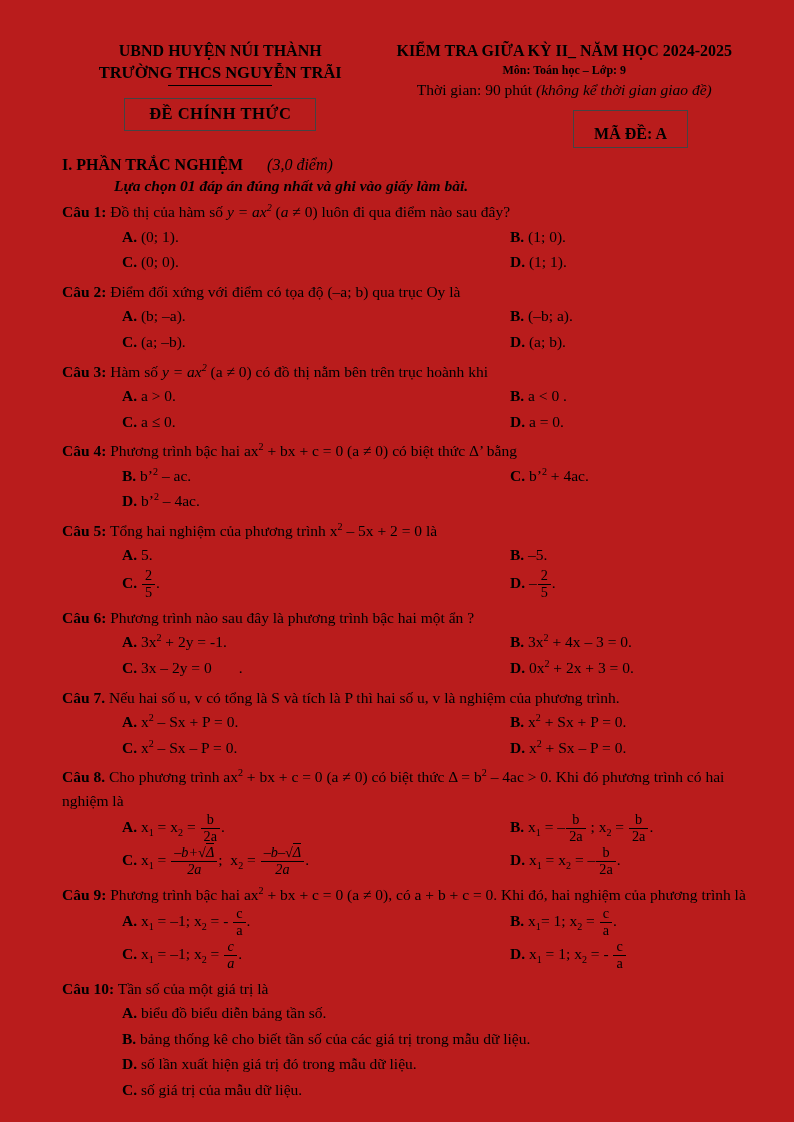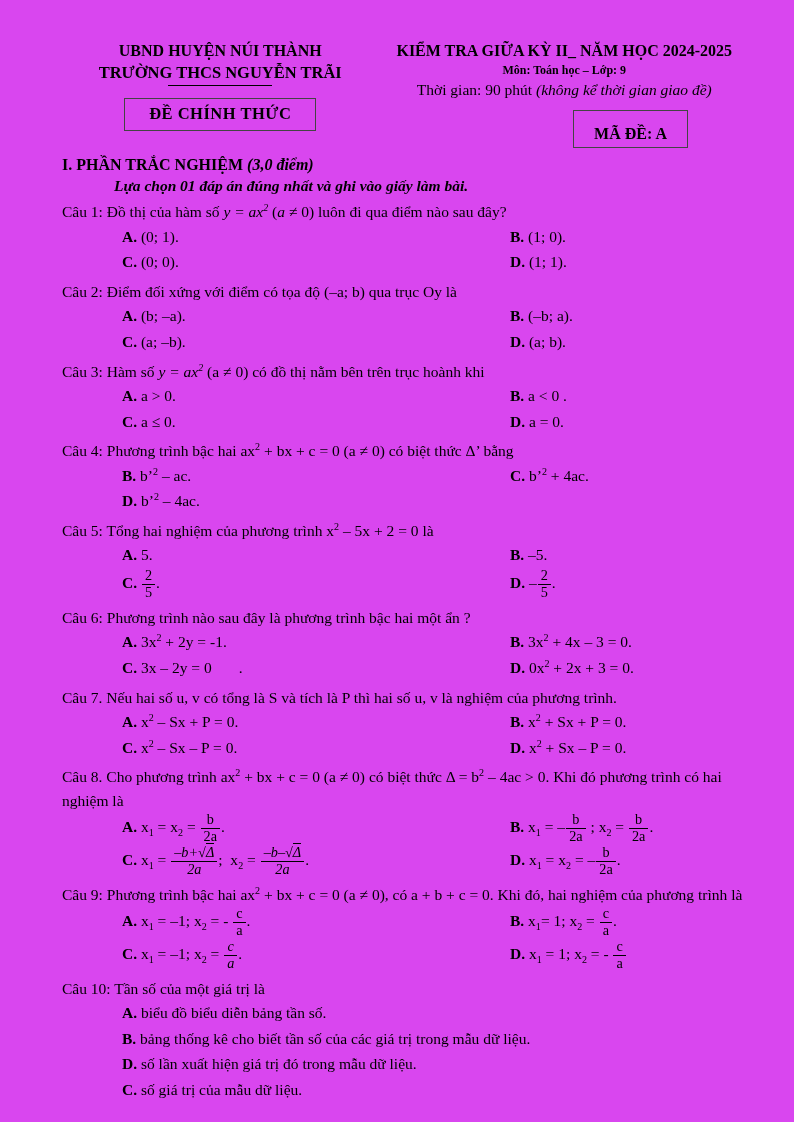--- a/index.html
+++ b/index.html
@@ -1,43 +1,43 @@
 <!DOCTYPE html>
 <html><head>
 <meta charset="utf-8">
 <style>
   html,body{margin:0;padding:0;background:#ffffff;}
   .page{
-    width:794px;height:1122px;box-sizing:border-box;background:#d946ef;color:#000;
+    width:794px;height:1122px;box-sizing:border-box;background:#b91c1c;color:#000;
     padding:40px 44px 0 62px;overflow:hidden;
     font-family:"Liberation Serif","DejaVu Serif",serif;font-size:15.5px;
   }
   .b{font-weight:bold;}
   
   .header{display:flex;}
   .h-left{width:46%;text-align:center;}
   .h-right{width:54%;text-align:center;}
   .l1{font-weight:bold;font-size:16px;line-height:1.35;}
   .l2{font-weight:bold;font-size:16.5px;line-height:1.35;}
   .uline{width:104px;border-bottom:1.5px solid #000;margin:1px auto 0;}
   .official-box{display:inline-block;border:1.7px solid #444;padding:5px 24px 6px;font-weight:bold;font-size:16.5px;margin-top:12px;letter-spacing:.5px;}
   .t1{font-weight:bold;font-size:16px;line-height:1.35;}
   .t2{font-weight:bold;font-size:12px;line-height:1.35;}
   .t3{font-size:15.5px;line-height:1.45;margin-top:1px;}
   .t3 .u{text-underline-offset:3px;}
   .code-wrap{text-align:right;padding-right:62px;margin-top:9px;}
   .code-box{display:inline-block;border:1.6px solid #444;padding:14px 20px 4px;font-weight:bold;font-size:16px;}
   
   .sec-title{font-weight:bold;margin-top:8px;font-size:16px;}
-  .sec-title i{font-weight:bold;}
+  .sec-title i{font-weight:normal;padding-left:20px;}
   .instruction{font-weight:bold;font-style:italic;margin-left:52px;margin-top:3px;}
   
   .question{margin-top:5px;}
   .q-line{line-height:1.5;}
-  .q-label{font-weight:normal;}
+  .q-label{font-weight:bold;}
   .options{margin-left:60px;}
   .grid{display:grid;grid-template-columns:388px 1fr;}
   .stacked .opt{display:block;}
   .opt{line-height:1.66;}
   .opt-key{font-weight:bold;}
   
   sup,sub{font-size:.65em;line-height:0;}
   .frac{display:inline-block;vertical-align:middle;text-align:center;line-height:1.12;font-size:.92em;margin:0 1px;}
   .fn{display:block;border-bottom:1px solid #000;padding:0 3px;}
   .fd{display:block;padding:0 3px;}

